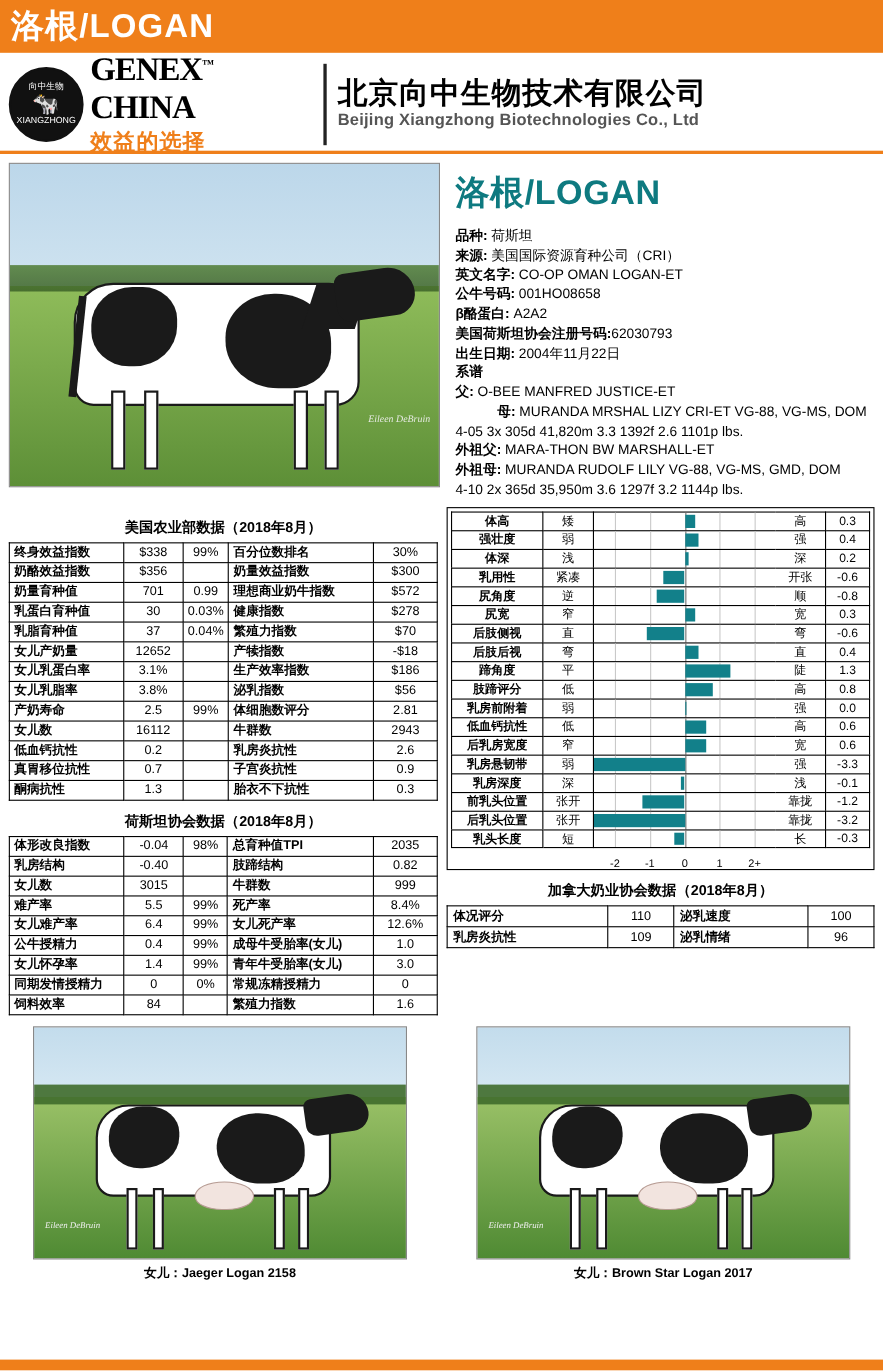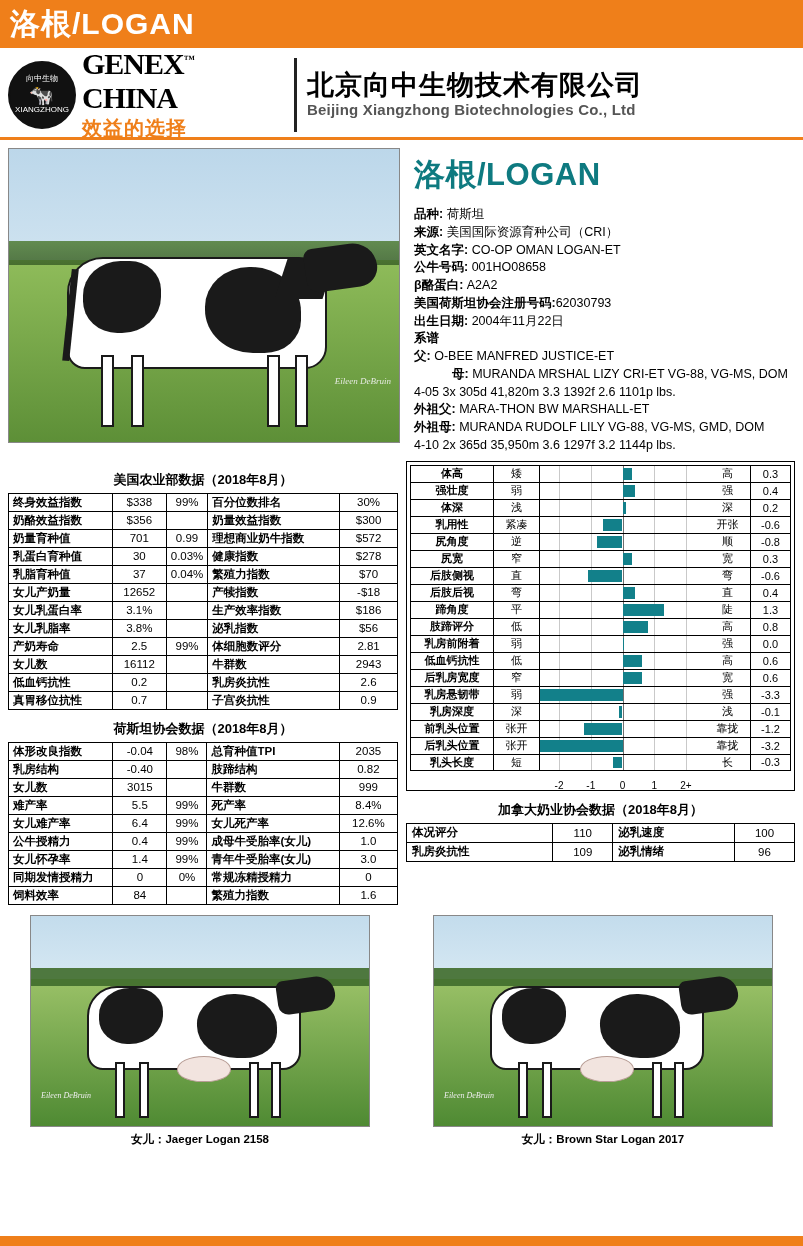--- a/index.html
+++ b/index.html
@@ -433,20 +433,27 @@
               <td class="lbl" style="width: 132px;">乳房炎抗性</td>
               <td class="val" style="width: 58px;">2.6</td>
             </tr>
             <tr>
               <td class="lbl" style="width: 104px;">真胃移位抗性</td>
               <td class="val" style="width: 54px;">0.7</td>
               <td class="rel" style="width: 40px;"></td>
               <td class="lbl" style="width: 132px;">子宫炎抗性</td>
               <td class="val" style="width: 58px;">0.9</td>
             </tr>
+            <tr>
+              <td class="lbl" style="width: 104px;">酮病抗性</td>
+              <td class="val" style="width: 54px;">1.3</td>
+              <td class="rel" style="width: 40px;"></td>
+              <td class="lbl" style="width: 132px;">胎衣不下抗性</td>
+              <td class="val" style="width: 58px;">0.3</td>
+            </tr>
           </tbody>
       </table>
 
       <div class="sec-title">荷斯坦协会数据（2018年8月）</div>
       <table class="data">
         <tbody id="holstein-body">
             <tr>
               <td class="lbl" style="width: 104px;">体形改良指数</td>
               <td class="val" style="width: 54px;">-0.04</td>
               <td class="rel" style="width: 40px;">98%</td>

